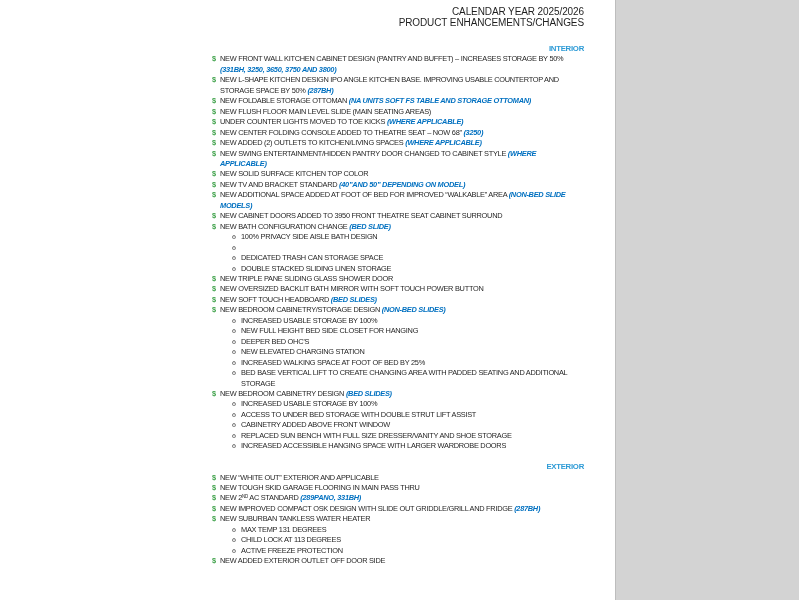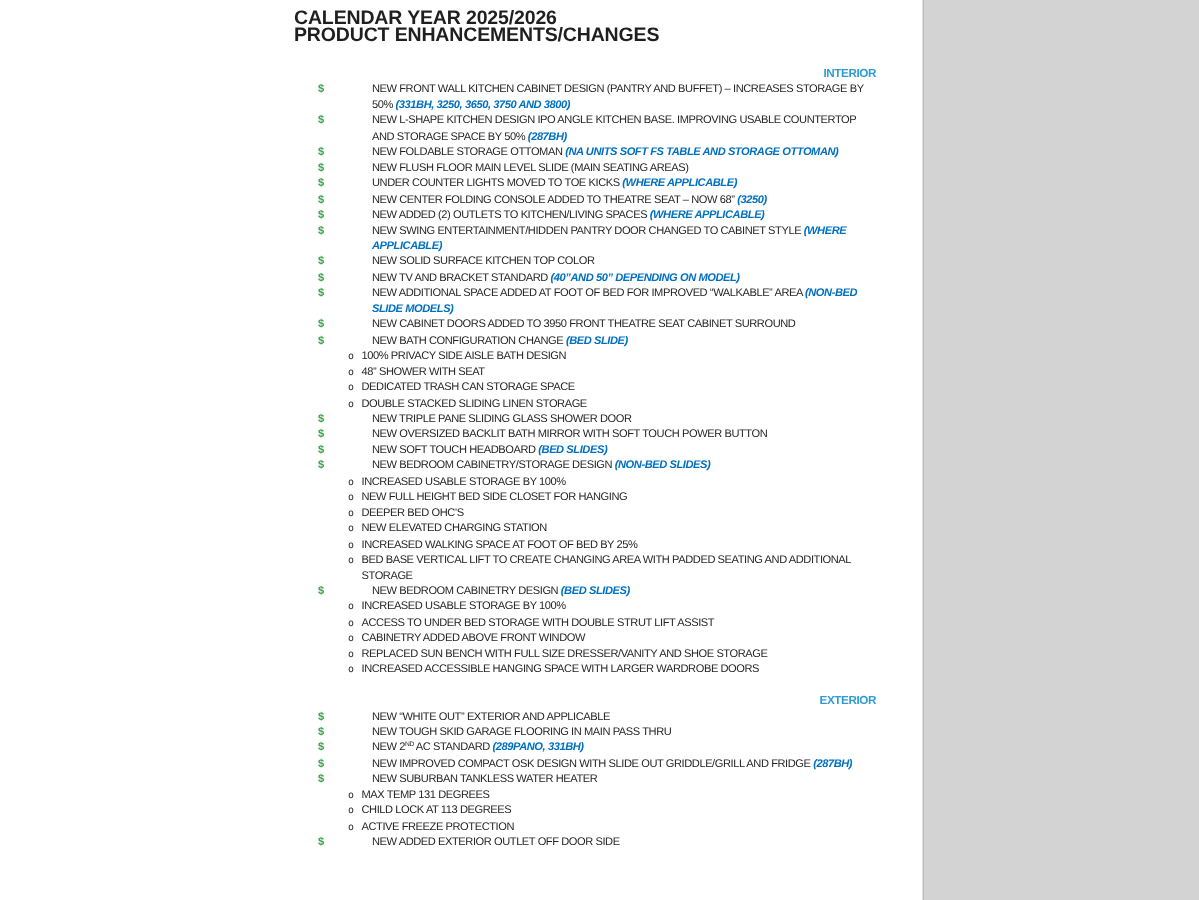--- a/index.html
+++ b/index.html
@@ -18,23 +18,23 @@
     position: absolute; left: 0; top: 0;
     width: 616px; height: 600px;
     background: #ffffff;
     border-right: 1px solid #bdbdbd;
     box-sizing: border-box;
     overflow: hidden;
   }
   .doc-title {
     margin: 6px 0 0 196px;
     width: 388px;
-    text-align: left;
-    font-weight: 700;
-    font-size: 13px;
+    text-align: right;
+    font-weight: 400;
+    font-size: 10px;
     line-height: 11px;
     letter-spacing: -0.1px;
     color: var(--body-color, #1f1f1f);
   }
   .content {
     margin: 16px 0 0 196px;
     width: 388px;
     font-size: 7.4px;
     line-height: 10.45px;
     letter-spacing: -0.28px;
@@ -46,21 +46,21 @@
     font-size: 7.8px;
     text-align: right;
   }
   .section + .section { margin-top: 10.45px; }
   .item { display: flex; align-items: flex-start; padding-left: 16px; }
   .bullet {
     flex: none; width: 8px;
     color: var(--bullet-color, #3fa24a);
     font-weight: 700;
   }
-  .item-text { flex: 1; margin-left: 28px; }
+  .item-text { flex: 1; }
   .seg-text { color: var(--body-color, #1f1f1f); }
   .seg-note {
     color: var(--note-color, #0070c0);
     font-weight: 700;
     font-style: italic;
   }
   sup.seg-sup {
     font-size: 0.6em;
     line-height: 0;
     vertical-align: 2.5px;
@@ -139,21 +139,20 @@
         <div class="item">
           <span class="bullet">$</span>
           <span class="item-text"><span class="seg-text">NEW BATH CONFIGURATION CHANGE </span><span class="seg-note">(BED SLIDE)</span></span>
         </div>
         <div class="subitem">
           <span class="sub-bullet">o</span>
           <span class="subitem-text">100% PRIVACY SIDE AISLE BATH DESIGN</span>
         </div>
         <div class="subitem">
           <span class="sub-bullet">o</span>
-          <span class="subitem-text">48” SHOWER WITH SEAT</span>
         </div>
         <div class="subitem">
           <span class="sub-bullet">o</span>
           <span class="subitem-text">DEDICATED TRASH CAN STORAGE SPACE</span>
         </div>
         <div class="subitem">
           <span class="sub-bullet">o</span>
           <span class="subitem-text">DOUBLE STACKED SLIDING LINEN STORAGE</span>
         </div>
         <div class="item">

